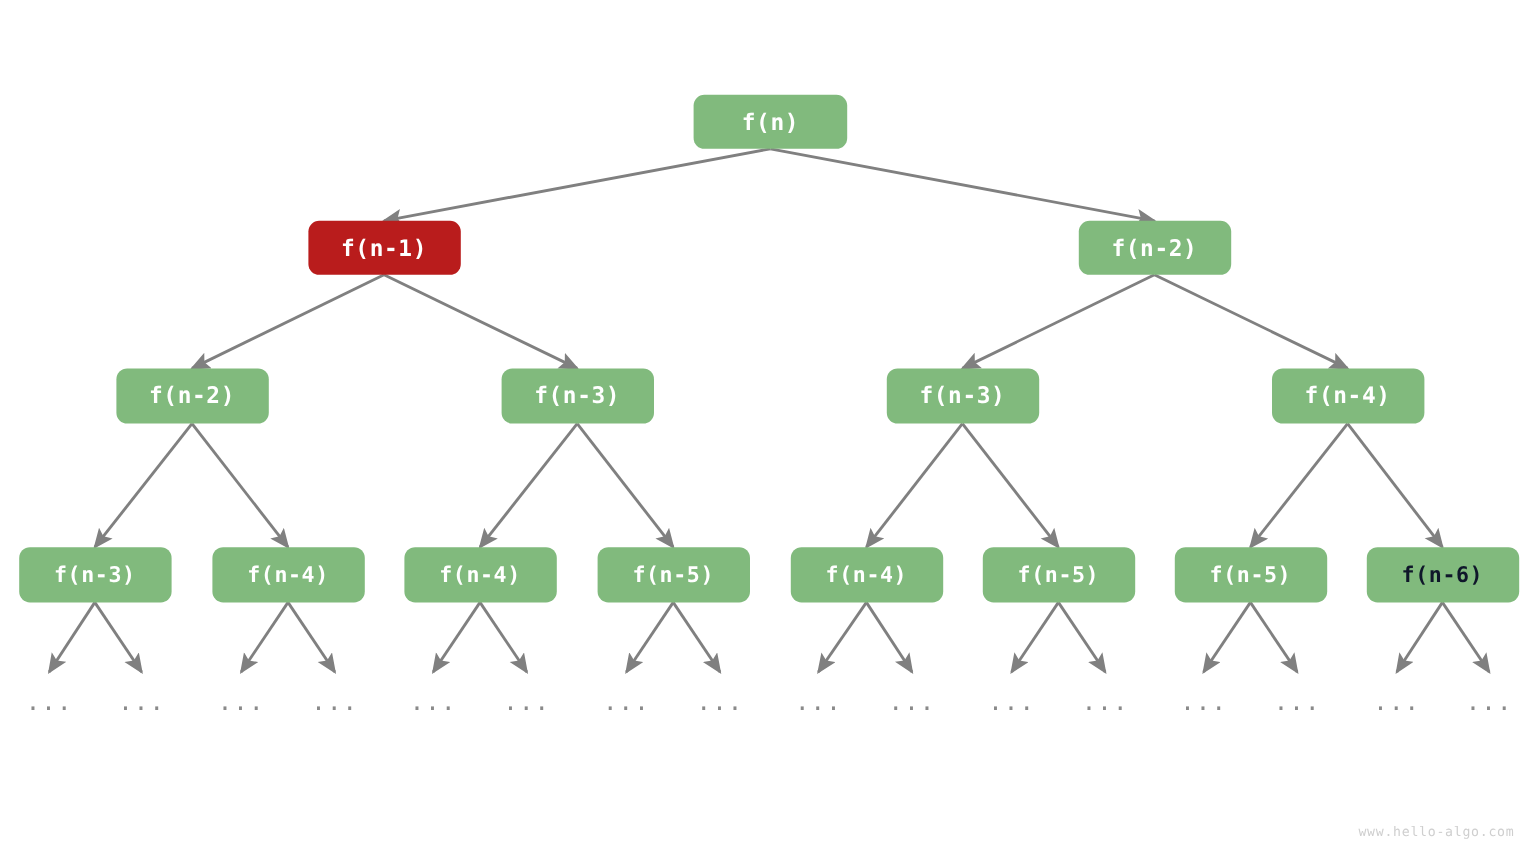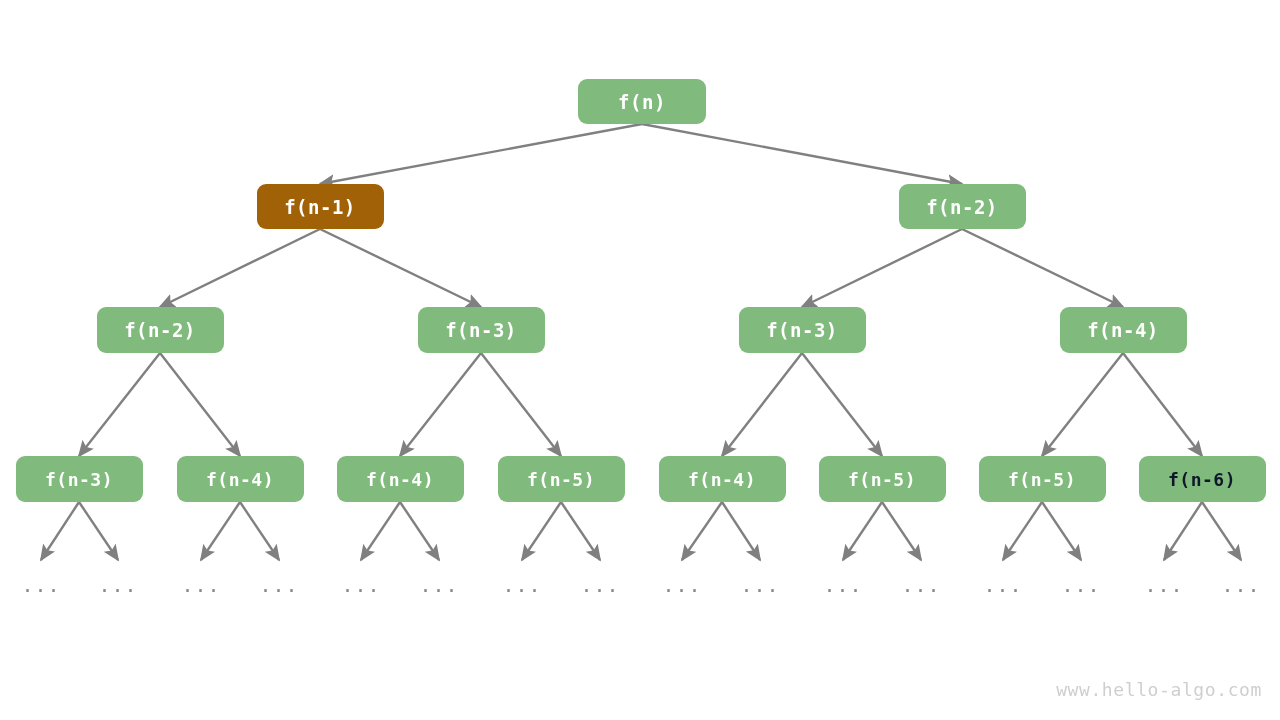--- a/index.html
+++ b/index.html
@@ -55,21 +55,21 @@
     letter-spacing: 1px;
     transform: translate(-50%, -50%);
     white-space: nowrap;
   }
   .watermark {
     position: absolute;
     right: 18px;
     bottom: 20px;
     color: #cfcfcf;
     font-family: "DejaVu Sans Mono", monospace;
-    font-size: 18px;
+    font-size: 11px;
     letter-spacing: 0.6px;
   }
 </style>
 </head>
 <body>
 
 <div id="canvas">
 
   <svg id="edges" viewBox="0 0 1280 720" xmlns="http://www.w3.org/2000/svg">
     <defs>
@@ -108,21 +108,21 @@
         <line x1="1042" y1="502" x2="1081" y2="560" stroke="#808080" stroke-width="2.4" marker-end="url(#arrowhead)"></line>
         <line x1="1202" y1="502" x2="1164" y2="560" stroke="#808080" stroke-width="2.4" marker-end="url(#arrowhead)"></line>
         <line x1="1202" y1="502" x2="1241" y2="560" stroke="#808080" stroke-width="2.4" marker-end="url(#arrowhead)"></line>
       </g>
   </svg>
 
   <div id="node-layer">
       <div class="node node-root" style="left: 578px; top: 79px; width: 128px; height: 45px; background: rgb(129, 186, 125); color: rgb(255, 255, 255);">
         <span>f(n)</span>
       </div>
-      <div class="node node-l2" style="left: 256.5px; top: 184px; width: 127px; height: 45px; background: #a16207; color: rgb(255, 255, 255);">
+      <div class="node node-l2" style="left: 256.5px; top: 184px; width: 127px; height: 45px; background: #b91c1c; color: rgb(255, 255, 255);">
         <span>f(n-1)</span>
       </div>
       <div class="node node-l2" style="left: 898.5px; top: 184px; width: 127px; height: 45px; background: rgb(129, 186, 125); color: rgb(255, 255, 255);">
         <span>f(n-2)</span>
       </div>
       <div class="node node-l3" style="left: 96.5px; top: 307px; width: 127px; height: 46px; background: rgb(129, 186, 125); color: rgb(255, 255, 255);">
         <span>f(n-2)</span>
       </div>
       <div class="node node-l3" style="left: 417.5px; top: 307px; width: 127px; height: 46px; background: rgb(129, 186, 125); color: rgb(255, 255, 255);">
         <span>f(n-3)</span>

